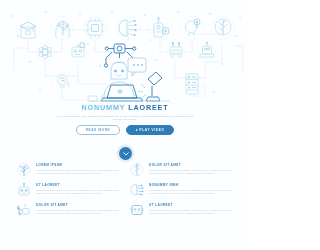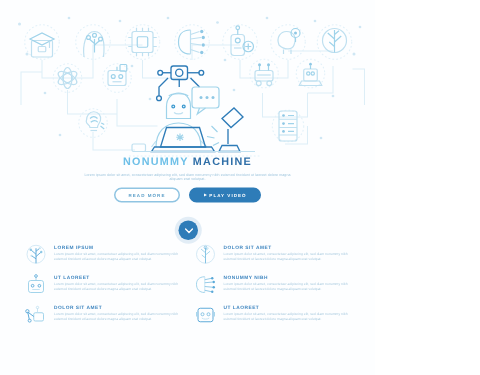--- a/index.html
+++ b/index.html
@@ -301,21 +301,21 @@
         <circle class="dot" cx="88" cy="44" r=".9"></circle>
         <circle class="dot" cx="156" cy="60" r=".9"></circle>
         <circle class="dot" cx="100" cy="66" r=".9"></circle>
         <circle class="dot" cx="150" cy="40" r=".9"></circle>
       </g>
     </svg>
 
     <div class="hero-text">
       <h1 class="hero-title">
         <span class="accent">NONUMMY</span>
-        <span>MACHINE</span>
+        <span>LAOREET</span>
       </h1>
       <div class="hero-sub">Lorem ipsum dolor sit amet, consectetuer adipiscing elit, sed diam nonummy nibh euismod tincidunt ut laoreet dolore magna aliquam erat volutpat.</div>
     </div>
 
     <div class="btn-row">
       <div class="btn btn-outline">
         <span>READ MORE</span>
       </div>
       <div class="btn btn-solid">
         <span class="play-tri"></span>

